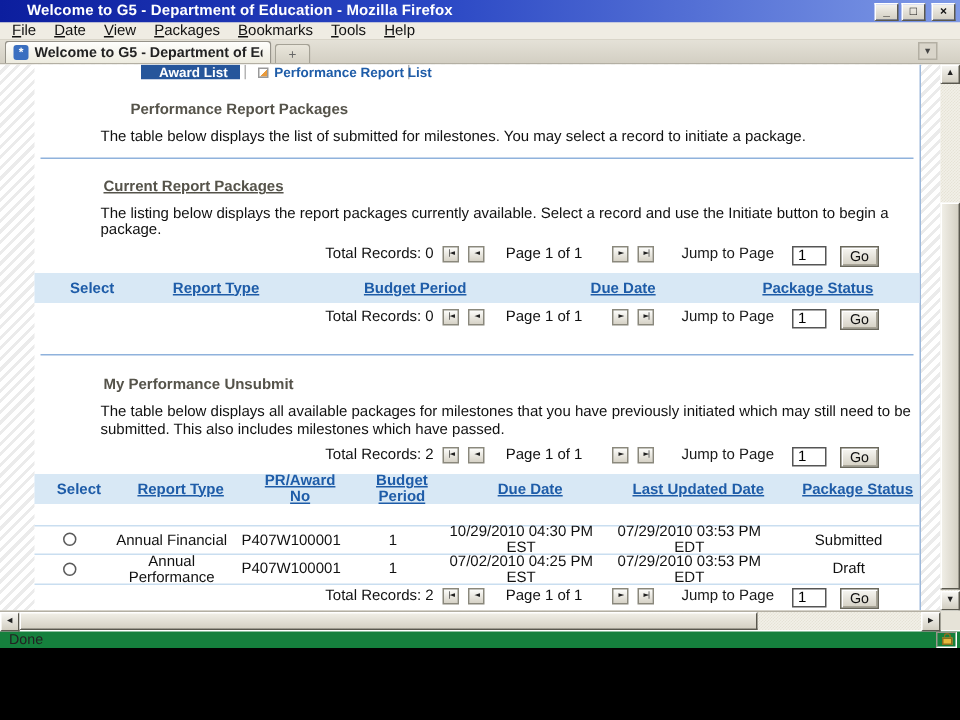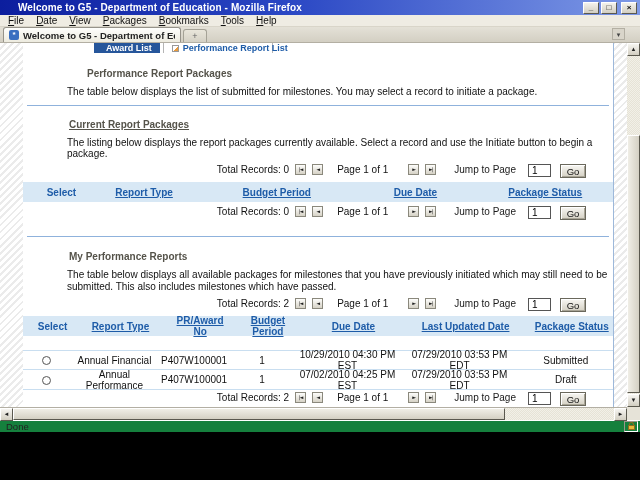--- a/index.html
+++ b/index.html
@@ -222,21 +222,21 @@
           <span class="pag-page">Page 1 of 1</span>
           <button class="navbtn">►</button>
           <button class="navbtn">►|</button>
           <span class="jump-label">Jump to Page</span>
           <input class="jump-input" value="1" style="">
           <button class="gobtn">Go</button>
         </div>
 
         <div class="rule rule-2"></div>
 
-        <div class="h3 h3-c">My Performance Reports</div>
+        <div class="h3 h3-c">My Performance Unsubmit</div>
         <div class="para para-wrap">The table below displays all available packages for milestones that you have previously initiated which may still need to be submitted. This also includes milestones which have passed.</div>
 
         <div class="pag">
           <span class="pag-label"><span>Total Records:</span>&nbsp;<span>2</span></span>
           <button class="navbtn">|◄</button>
           <button class="navbtn">◄</button>
           <span class="pag-page">Page 1 of 1</span>
           <button class="navbtn">►</button>
           <button class="navbtn">►|</button>
           <span class="jump-label">Jump to Page</span>

